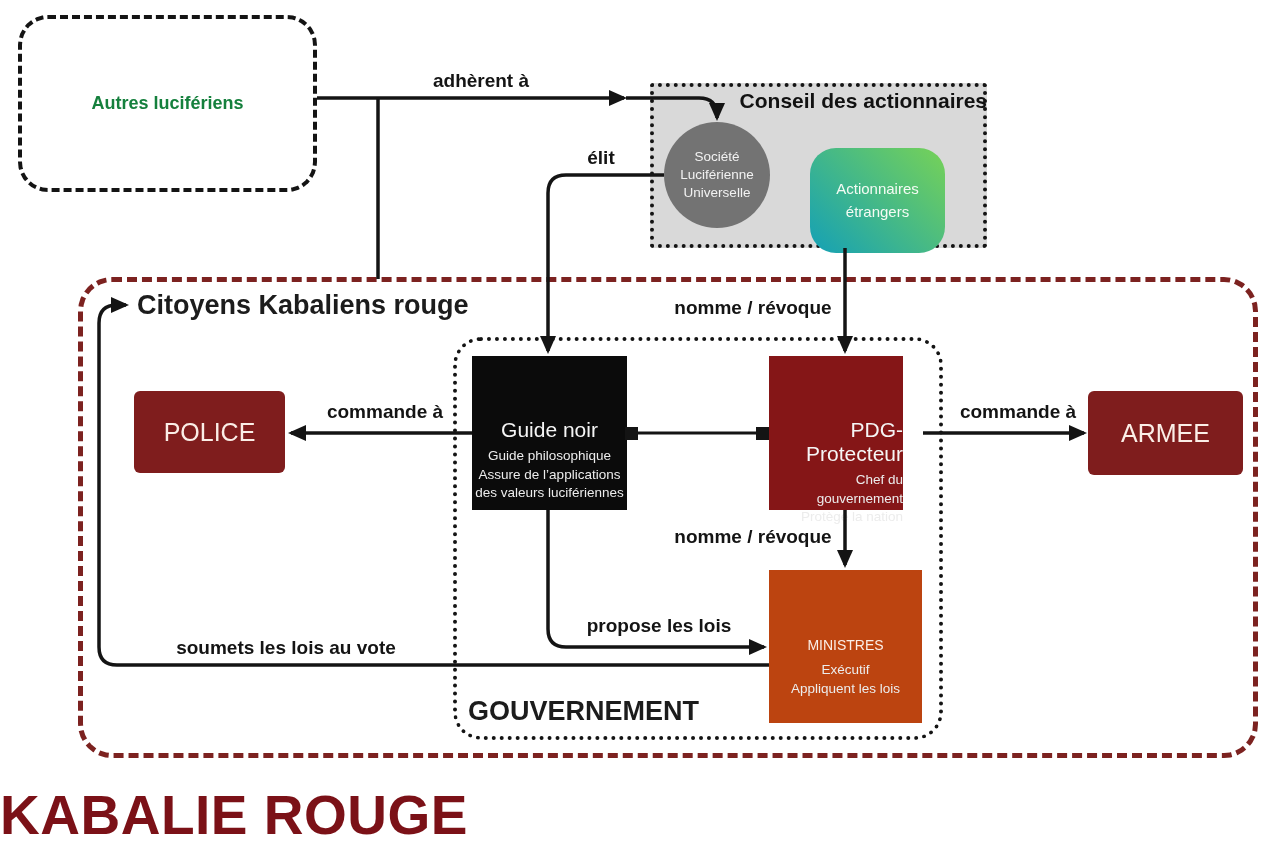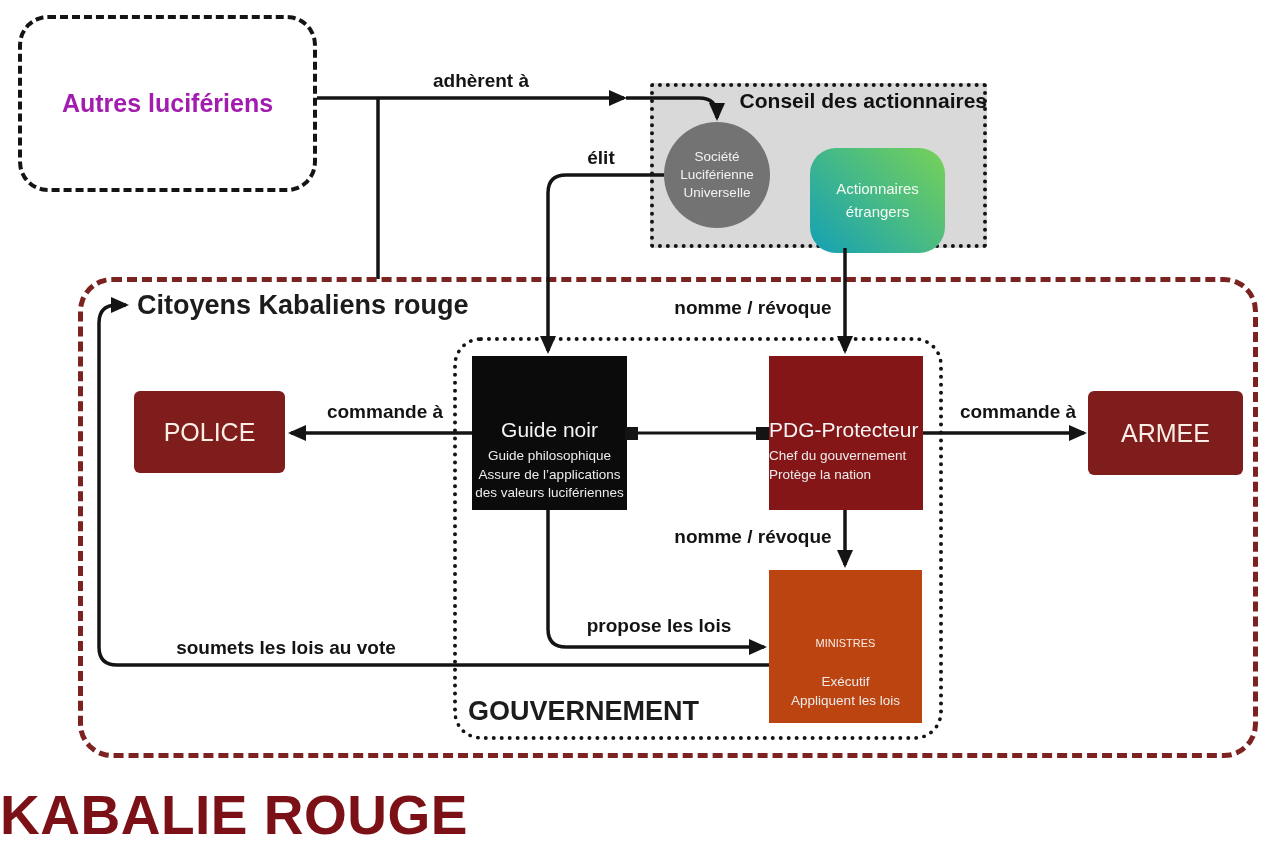--- a/index.html
+++ b/index.html
@@ -9,21 +9,21 @@
     background:#ffffff;
   }
   .abs{position:absolute;box-sizing:border-box;}
 
   
   .autres-box{
     left:18px;top:15px;width:299px;height:177px;
     border:4px dashed #141414;border-radius:30px;
     display:flex;align-items:center;justify-content:center;
   }
-  .autres-box .lbl{font-size:25px;font-weight:800;color:#a21caf;}
+  .autres-box .lbl{font-size:18px;font-weight:800;color:#15803d;}
 
   .citoyens-box{
     left:78px;top:277px;width:1180px;height:481px;
     border:5px dashed #7c2220;border-radius:34px;
   }
   .citoyens-label{left:137px;top:290px;font-size:27px;font-weight:800;color:#1c1c1c;}
 
   .gouv-box{
     left:453px;top:337px;width:490px;height:403px;
     border:4px dotted #141414;border-radius:28px;
@@ -52,29 +52,29 @@
     color:#f4fbf4;display:flex;flex-direction:column;align-items:center;justify-content:center;
     font-size:15px;line-height:1.5;text-align:center;margin-top:23px;
   }
   .pape-box{
     left:472px;top:356px;width:155px;height:154px;background:#0b0b0b;
     color:#f5f5f5;text-align:center;padding-top:62px;
   }
   .pape-box .node-title{font-size:21px;margin-bottom:5px;}
   .node-sub{font-size:13.5px;line-height:1.38;color:#ececec;}
   .pdg-box{
-    left:769px;top:356px;width:154px;height:154px;background:#851617;
-    color:#f5f5f5;text-align:left;padding-top:62px;
+    left:769px;top:356px;width:134px;height:154px;background:#851617;
+    color:#f5f5f5;text-align:right;padding-top:62px;
   }
   .pdg-box .node-title{font-size:21px;margin-bottom:5px;}
   .ministres-box{
     left:769px;top:570px;width:153px;height:153px;background:#bc4410;
     color:#fbeee7;text-align:center;padding-top:67px;font-size:14.5px;
   }
-  .ministres-box .node-title{font-size:11px;margin-bottom:24px;}
+  .ministres-box .node-title{font-size:14px;margin-bottom:8px;}
   .pill{
     border-radius:6px;background:#7f1d1d;color:#fbeee7;
     display:flex;align-items:center;justify-content:center;font-size:25px;
   }
   .police-box{left:134px;top:391px;width:151px;height:82px;}
   .armee-box{left:1088px;top:391px;width:155px;height:84px;}
 
   
   svg.wires{position:absolute;left:0;top:0;width:1280px;height:853px;pointer-events:none;}
   .edge-label{

